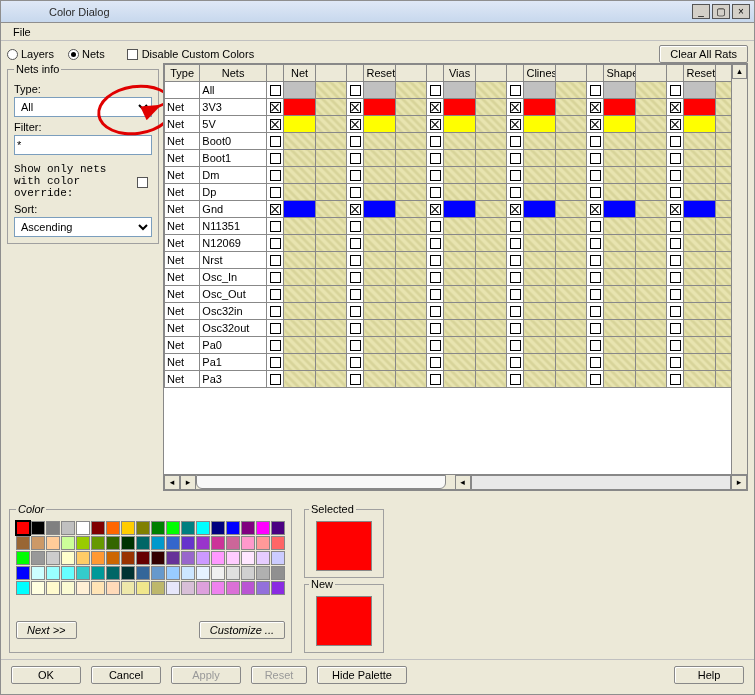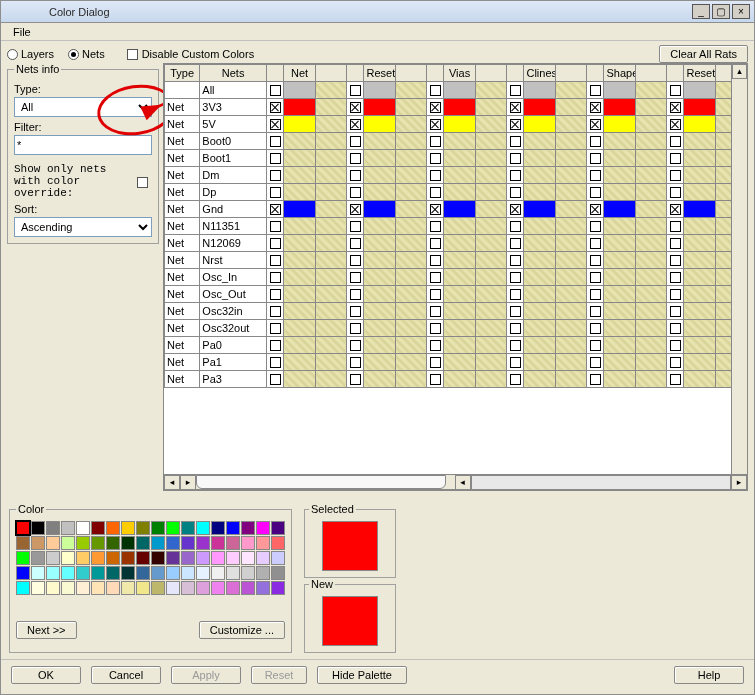--- a/index.html
+++ b/index.html
@@ -42,21 +42,21 @@
 .hscroll .arr{width:16px;height:15px;border:1px solid #888;background:#ece9d8;text-align:center;line-height:13px;font-size:9px;}
 .hscroll .track{flex:1;height:15px;background:#e8e8e8;border:1px solid #888;}
 .vscroll { position:absolute; right:0; top:0; bottom:16px; width:16px; background:#ece9d8; border-left:1px solid #888;}
 .vscroll .arr{height:15px;border:1px solid #888;background:#ece9d8;text-align:center;line-height:13px;font-size:9px;}
 .bottompanel { display:flex; gap:8px; padding:6px; }
 fieldset.colorset { border:1px solid #a0a0a0; padding:6px; }
 .swatches { display:grid; grid-template-columns:repeat(18,14px); grid-auto-rows:14px; gap:1px;}
 .sw { border:1px solid #888; }
 .sw.sel { outline:2px solid #000; outline-offset:-1px;}
 .swatch-buttons { display:flex; justify-content:space-between; margin-top:26px;gap:32px;}
-fieldset.seln { border:1px solid #a0a0a0; padding:4px; width:92px;}
+fieldset.seln { border:1px solid #a0a0a0; padding:4px; width:80px;}
 .bigsw { width:56px; height:50px; background:#ff0000; border:1px solid #888; margin:2px auto;}
 .footer { display:flex; align-items:center; padding:6px 10px 10px 10px; gap:10px; border-top:1px solid #c0c0c0;}
 .footer .spacer { flex:1; }
 .circle-ann { position:absolute; left:96px; top:44px; width:78px; height:50px; border:3px solid #e00000; border-radius:50%; transform:rotate(-8deg); }
 .arrow-ann { position:absolute; left:150px; top:48px; width:110px; height:40px; }
 .arrow-ann svg { overflow:visible; }
 </style>
 </head>
 <body>
 
@@ -771,21 +771,21 @@
           </div>
           <div class="arr">◂</div>
           <div class="track"></div>
           <div class="arr">▸</div>
         </div>
       </div>
     </div>
   </div>
 
   <div class="bottompanel">
-    <fieldset class="colorset" style="flex:0 0 auto;">
+    <fieldset class="colorset" style="flex:0 0 auto;font-style:italic;">
       <legend>Color</legend>
       <div class="swatches" id="swatches">
           <div class="sw sel" style="background: rgb(255, 0, 0);"></div>
           <div class="sw" style="background: rgb(0, 0, 0);"></div>
           <div class="sw" style="background: rgb(128, 128, 128);"></div>
           <div class="sw" style="background: rgb(192, 192, 192);"></div>
           <div class="sw" style="background: rgb(255, 255, 255);"></div>
           <div class="sw" style="background: rgb(128, 0, 0);"></div>
           <div class="sw" style="background: rgb(255, 102, 0);"></div>
           <div class="sw" style="background: rgb(255, 204, 0);"></div>

